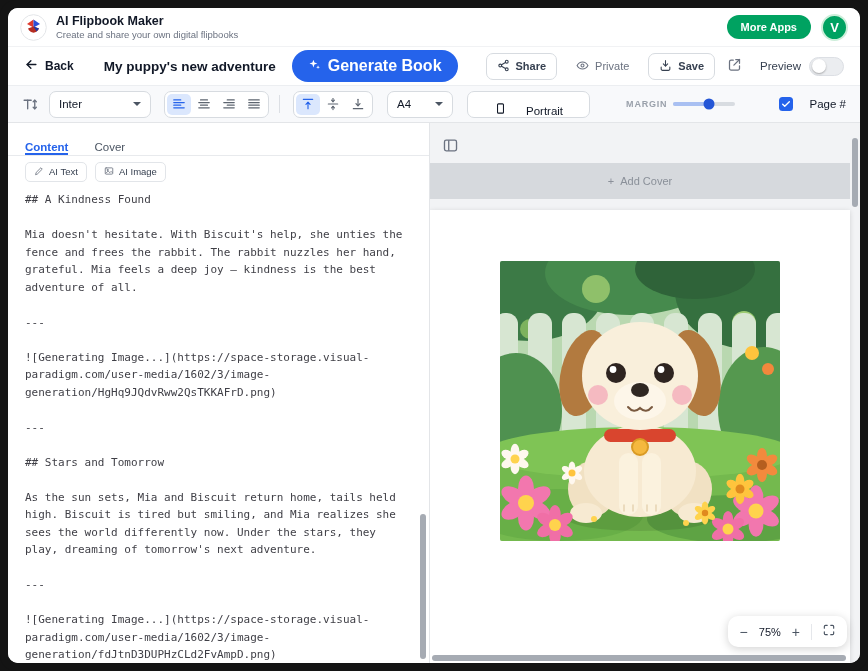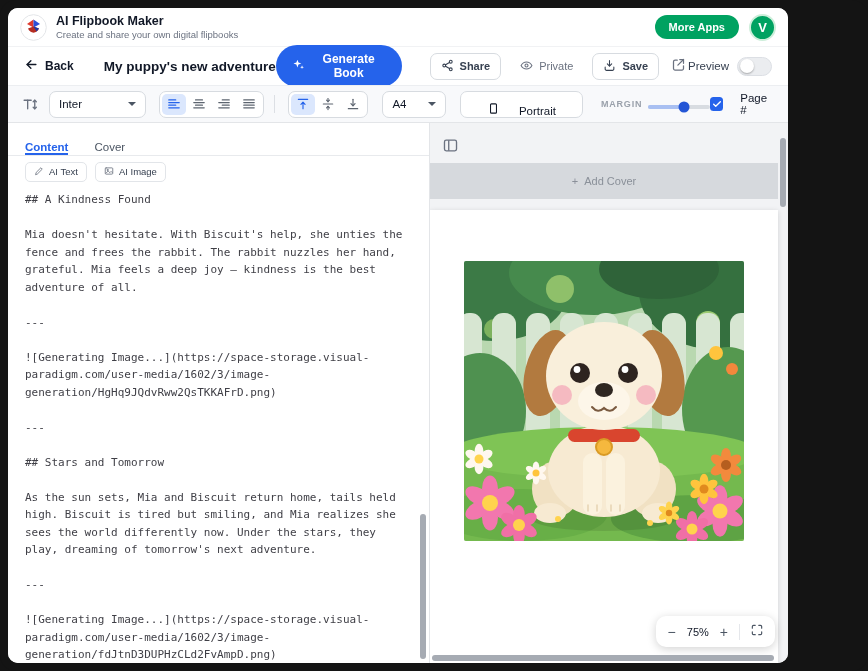--- a/index.html
+++ b/index.html
@@ -1,35 +1,35 @@
 <!DOCTYPE html>
 <html><head>
 <meta charset="utf-8">
 <style>
   *{box-sizing:border-box;margin:0;padding:0}
   html,body{width:868px;height:671px}
   body{background:#141414;font-family:"Liberation Sans",sans-serif;position:relative;overflow:hidden}
   .frame{position:absolute;inset:0;background:#141414;border-radius:16px;padding:8px}
-  .window{width:780px;height:655px;background:#fff;border-radius:10px;overflow:hidden;display:flex;flex-direction:column;position:relative}
+  .window{width:852px;height:655px;background:#fff;border-radius:10px;overflow:hidden;display:flex;flex-direction:column;position:relative}
 
   
   .app-header{height:38px;flex:0 0 38px;display:flex;align-items:center;padding:0 12px;gap:9px;background:#fff}
   .logo{width:27px;height:27px;flex:0 0 27px}
   .titles{display:flex;flex-direction:column;gap:1px}
   .app-title{font-size:12.5px;font-weight:700;color:#111827}
   .app-subtitle{font-size:9.5px;color:#6b7280}
   .header-right{margin-left:auto;display:flex;align-items:center;gap:10px}
   .more-apps{background:#00a261;color:#fff;font-size:11px;font-weight:700;border:none;border-radius:999px;padding:6px 14px;cursor:pointer;font-family:inherit}
   .avatar{width:27px;height:27px;border-radius:50%;background:#00a261;color:#fff;font-weight:700;font-size:13px;display:flex;align-items:center;justify-content:center;border:2px solid #cdeeda;cursor:pointer}
 
   
   .doc-toolbar{height:39px;flex:0 0 39px;display:flex;align-items:center;padding:0 16px;border-top:1px solid #f1f2f4;background:#fff}
   .back-btn{display:flex;align-items:center;gap:6px;background:none;border:none;font-size:12px;font-weight:700;color:#111827;cursor:pointer;font-family:inherit}
   .doc-title{font-size:13.5px;font-weight:700;color:#111827;margin-left:30px;white-space:nowrap}
-  .generate-btn{margin-left:auto;display:flex;align-items:center;gap:7px;background:#2563eb;border:none;color:#fff;font-size:12px;font-weight:700;border-radius:999px;padding:7px 16px;cursor:pointer;font-family:inherit}
+  .generate-btn{margin-left:auto;display:flex;align-items:center;gap:7px;background:#2563eb;border:none;color:#fff;font-size:16px;font-weight:700;border-radius:999px;padding:7px 16px;cursor:pointer;font-family:inherit}
   .tool-btn{display:flex;align-items:center;gap:6px;background:#fff;border:1px solid #d7dbe0;border-radius:7px;padding:5px 10px;font-size:11px;font-weight:600;color:#374151;cursor:pointer;font-family:inherit}
   .tool-btn.ghost{border-color:transparent;background:transparent;color:#6b7280;font-weight:500}
   .ml28{margin-left:28px}.ml8{margin-left:8px}.ml10{margin-left:10px}
   .icon-btn{background:none;border:none;color:#6b7280;cursor:pointer;display:flex;align-items:center;padding:2px}
   .preview-wrap{margin-left:auto;display:flex;align-items:center;gap:8px}
   .preview-label{font-size:11.5px;color:#374151}
   .toggle{width:35px;height:19px;border-radius:999px;background:#ebedf0;position:relative;cursor:pointer;border:1px solid #dcdfe4}
   .toggle-knob{position:absolute;left:2px;top:1.5px;width:14px;height:14px;border-radius:50%;background:#fff;box-shadow:0 1px 2px rgba(0,0,0,.3)}
 
   
@@ -37,21 +37,21 @@
   .tsize{color:#6b7280;display:flex;align-items:center}
   .select{display:flex;align-items:center;justify-content:space-between;background:#fff;border:1px solid #d7dbe0;border-radius:7px;height:27px;padding:0 9px;font-size:11.5px;color:#111827;cursor:pointer}
   .select.font{width:102px;margin-left:10px}
   .select.size{width:66px;margin-left:14px}
   .chevron{width:0;height:0;border-left:4px solid transparent;border-right:4px solid transparent;border-top:4.5px solid #4b5563;margin-left:8px}
   .btn-group{display:flex;align-items:center;background:#fff;border:1px solid #d7dbe0;border-radius:7px;height:27px;padding:2px;margin-left:13px;gap:1px}
   .gbtn{width:24px;height:21px;border:none;background:transparent;border-radius:5px;display:flex;align-items:center;justify-content:center;color:#5d6570;cursor:pointer}
   .gbtn.active{background:#dbe7fd;color:#2563eb}
   .vsep{width:1px;height:18px;background:#dcdfe4;margin-left:10px}
   .portrait-btn{display:flex;align-items:flex-end;gap:19px;background:#fff;border:1px solid #d7dbe0;border-radius:7px;height:27px;padding:0 26px;font-size:11.5px;color:#111827;cursor:pointer;margin-left:14px;font-family:inherit}
-  .margin-wrap{display:flex;align-items:flex-end;gap:6px;margin-left:18px}
+  .margin-wrap{display:flex;align-items:center;gap:6px;margin-left:36px}
   .margin-label{font-size:9px;letter-spacing:.8px;color:#9aa1ab;font-weight:700}
   .slider{width:62px;height:4px;background:#d8dce1;border-radius:2px;position:relative;cursor:pointer}
   .slider-fill{position:absolute;left:0;top:0;bottom:0;width:57%;background:#a9c0f2;border-radius:2px}
   .slider-thumb{position:absolute;left:57%;top:50%;transform:translate(-50%,-50%);width:11px;height:11px;border-radius:50%;background:#2456d6}
   .pagenum-wrap{margin-left:auto;display:flex;align-items:center;gap:17px}
   .checkbox{width:14px;height:14px;border-radius:3.5px;background:#2563eb;display:flex;align-items:center;justify-content:center;cursor:pointer}
   .pagenum-label{font-size:11.5px;color:#111827}
 
   
   .main{flex:1;display:flex;min-height:0;position:relative}

